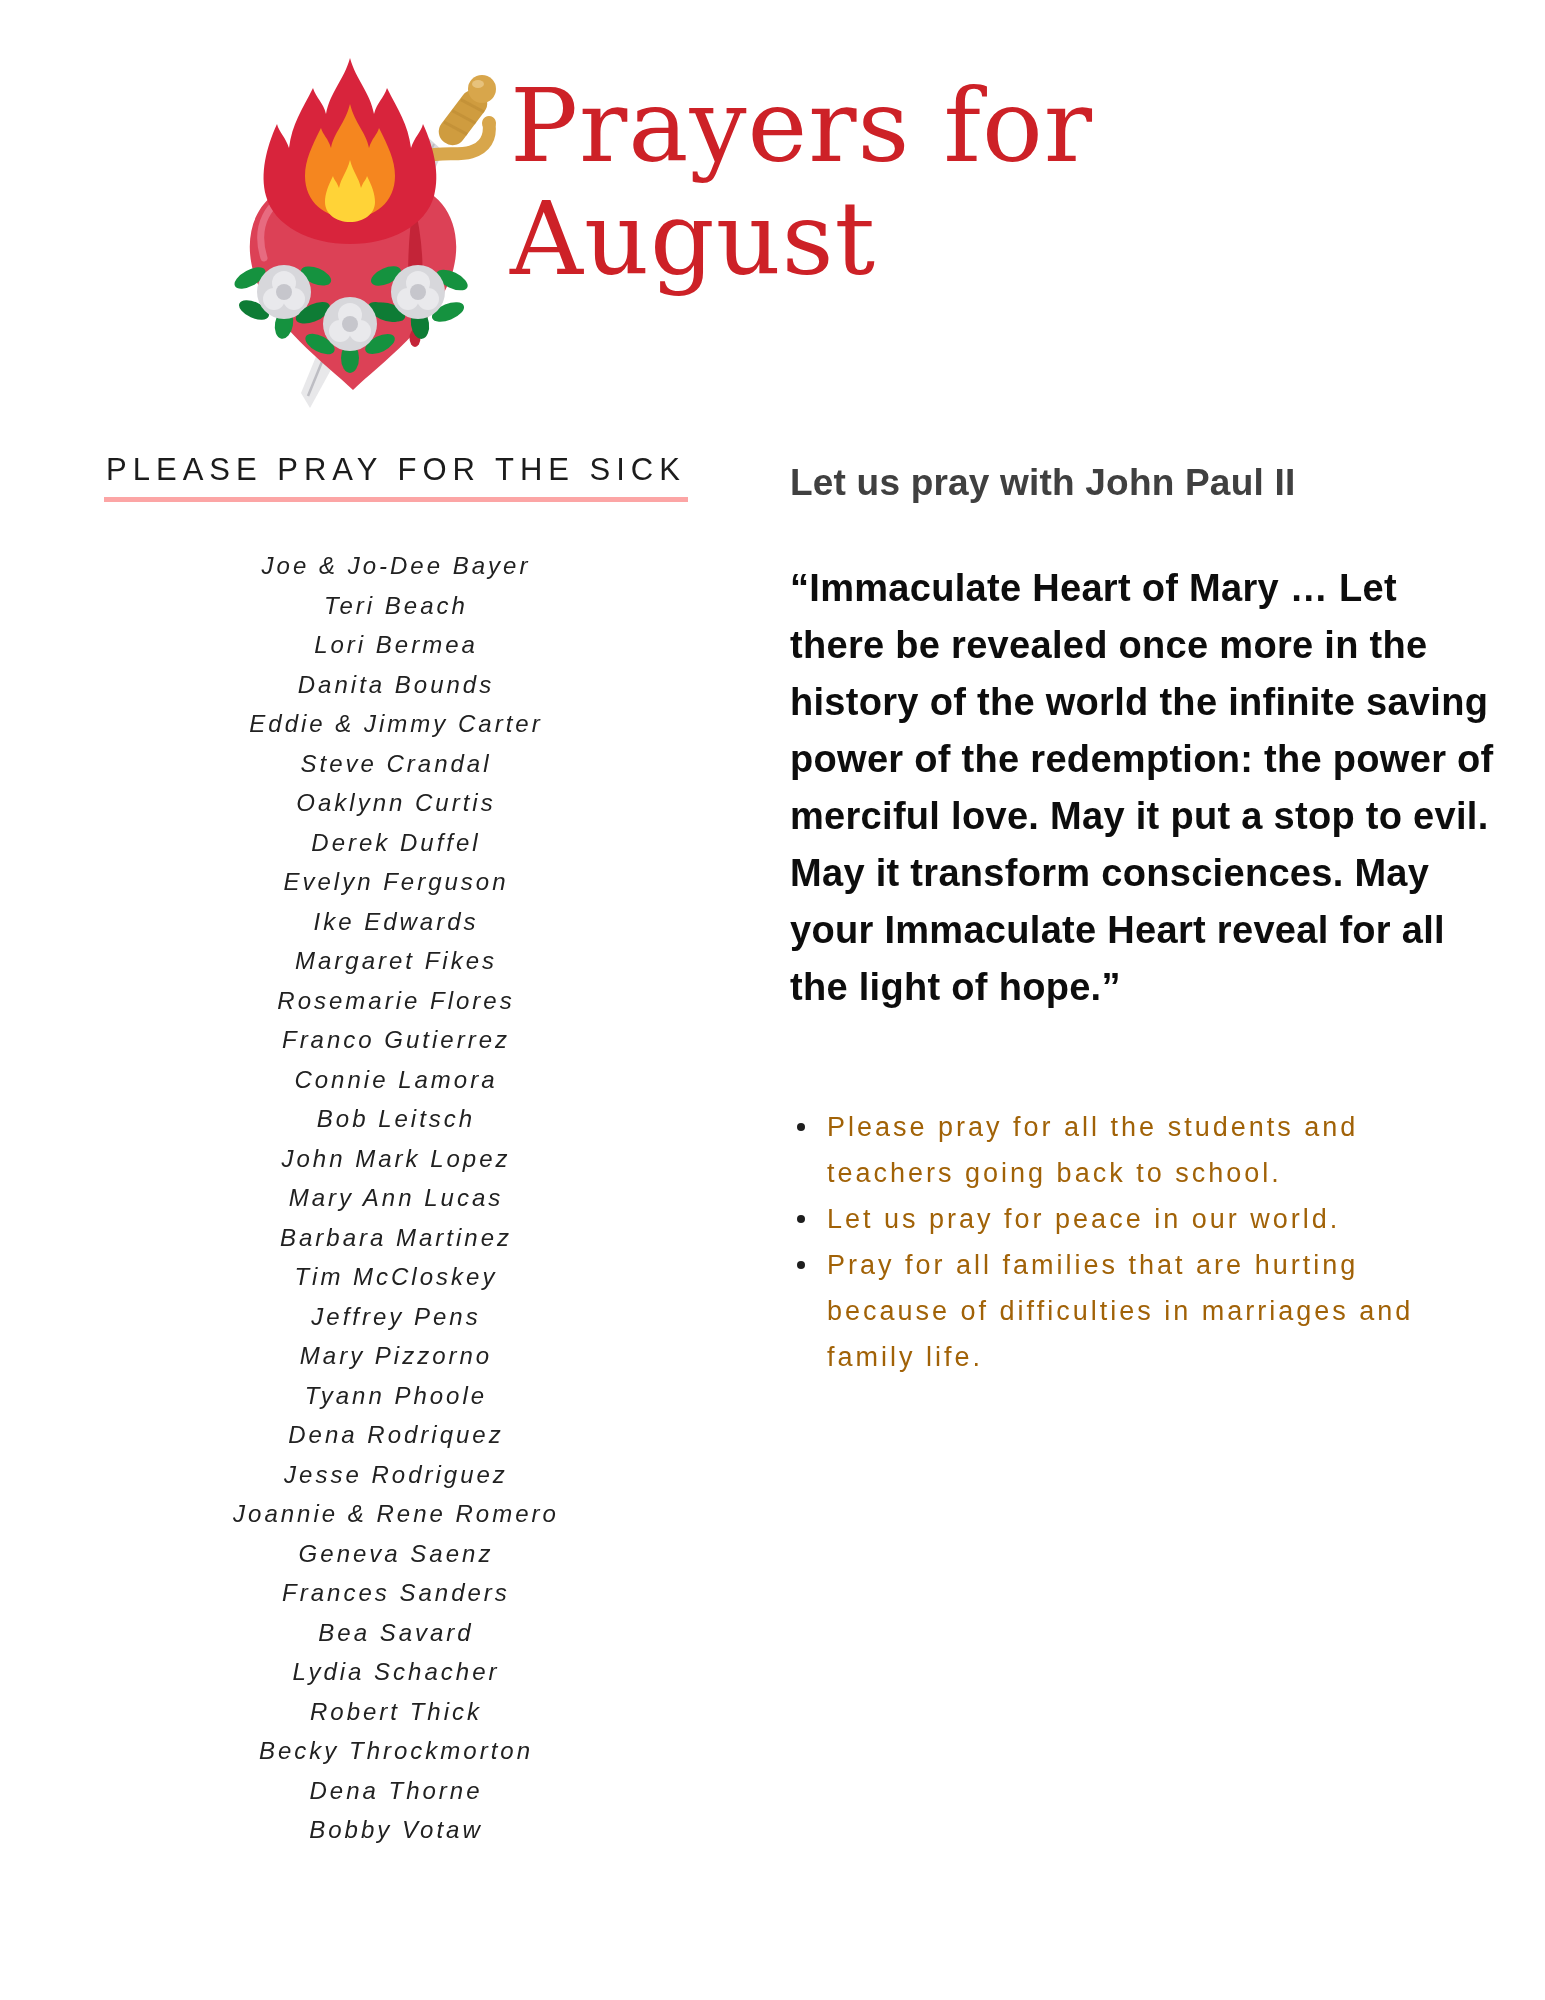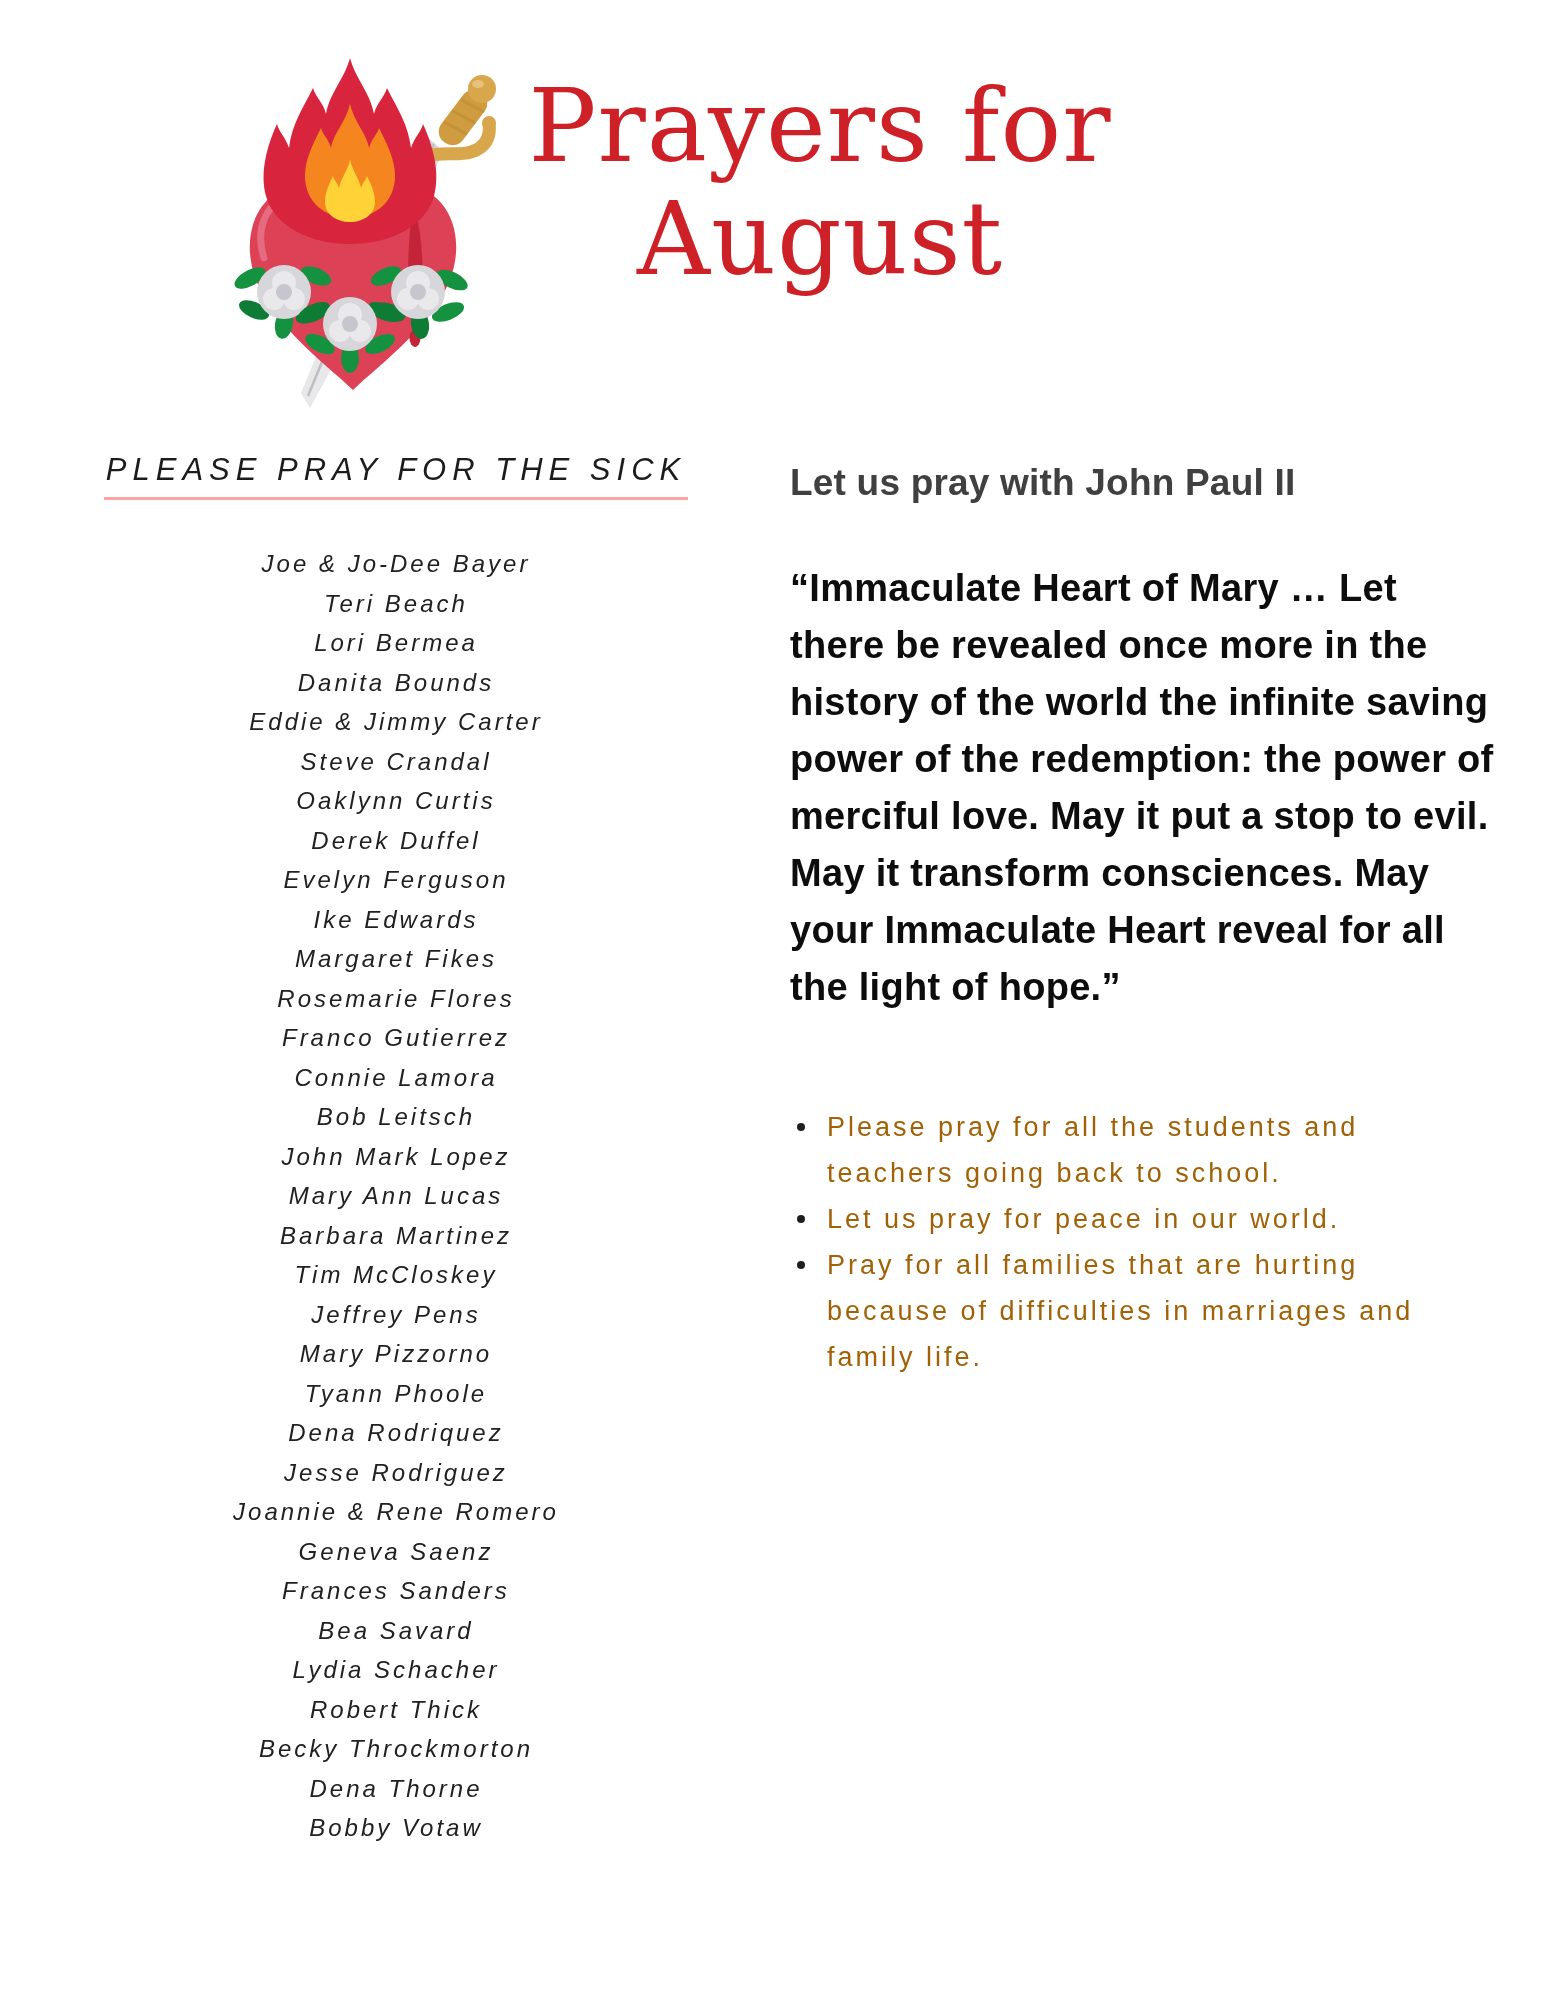--- a/index.html
+++ b/index.html
@@ -11,43 +11,41 @@
     color:#1f1f1f;
     overflow:hidden;
   }
   
   .heart-art{
     position:absolute;left:198px;top:52px;
     width:310px;height:360px;
   }
   .page-title{
     position:absolute;left:510px;top:70px;width:620px;
-    text-align:center;
     font-family:"DejaVu Serif", serif;
     color:var(--accent-red,#cd2127);
     font-size:101px;
     line-height:1.12;
     font-weight:400;
     letter-spacing:1px;
   }
   
   .left-col{
     position:absolute;left:68px;top:452px;width:656px;
     text-align:center;
   }
   .sick-heading{
     display:inline-block;
     font-size:31px;
     font-weight:400;
     letter-spacing:6px;
     color:#1c1c1c;
-    border-bottom:3px solid #fca5a5;
+    border-bottom:5px solid #fca5a5;
     padding:0 2px 9px 2px;
     white-space:nowrap;
-    font-style:italic;
   }
   .names{
     margin-top:44px;
     font-style:italic;
   }
   .name{
     font-size:24px;
     letter-spacing:3px;
     line-height:39.5px;
     color:#212121;

